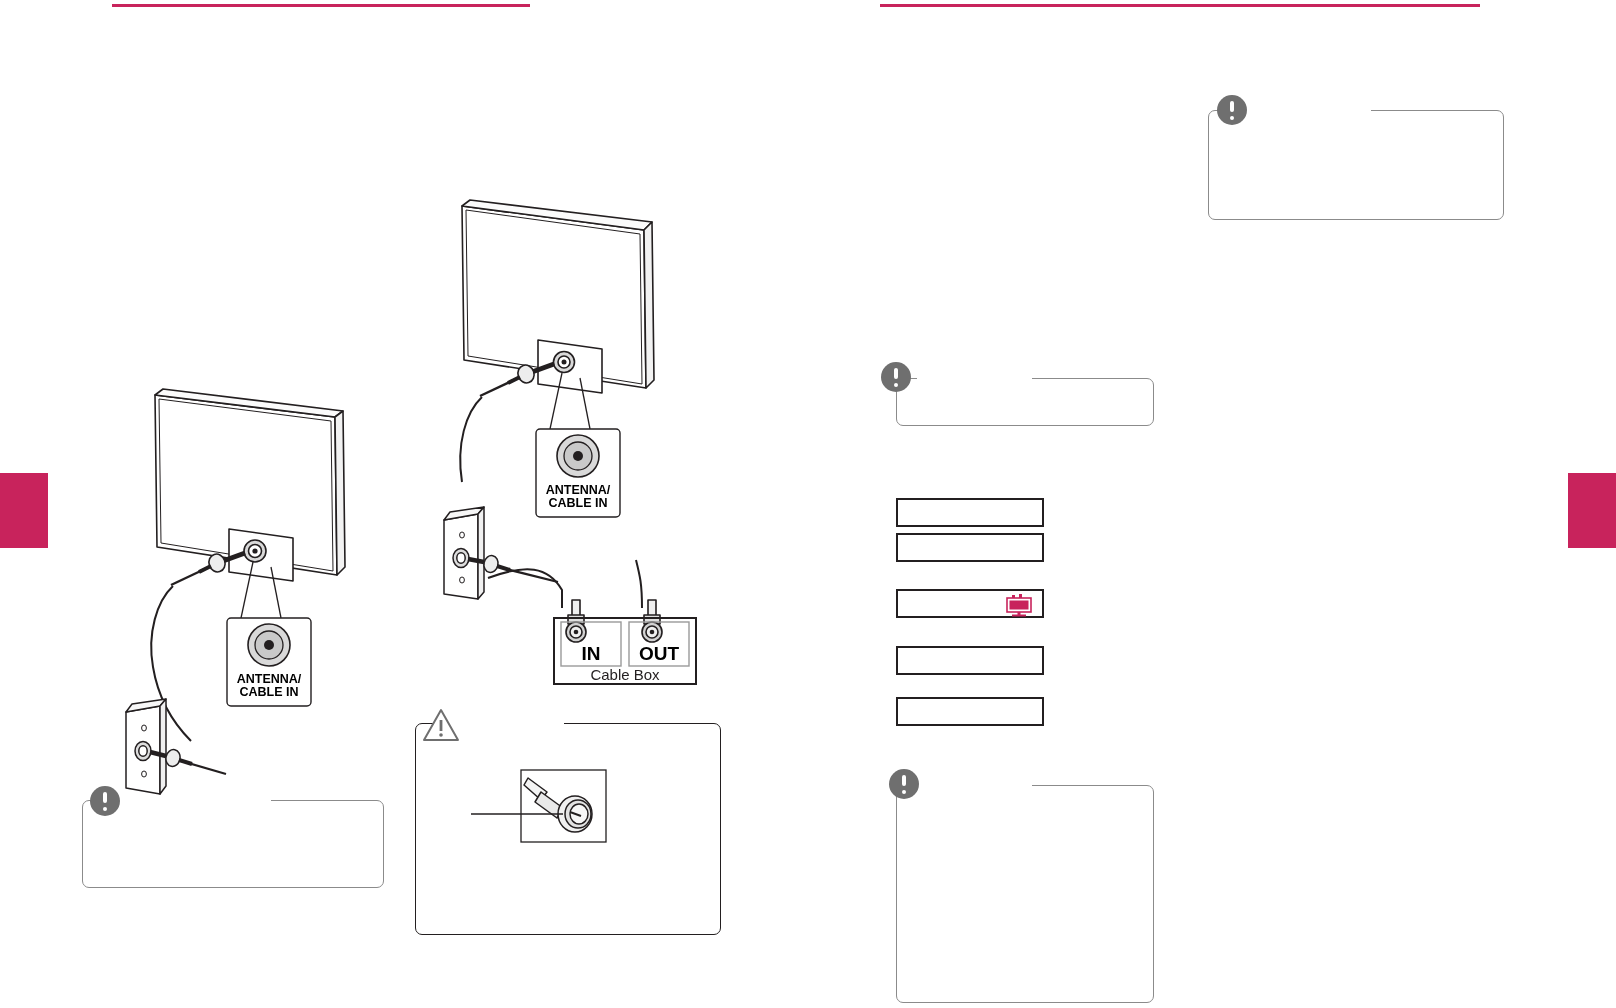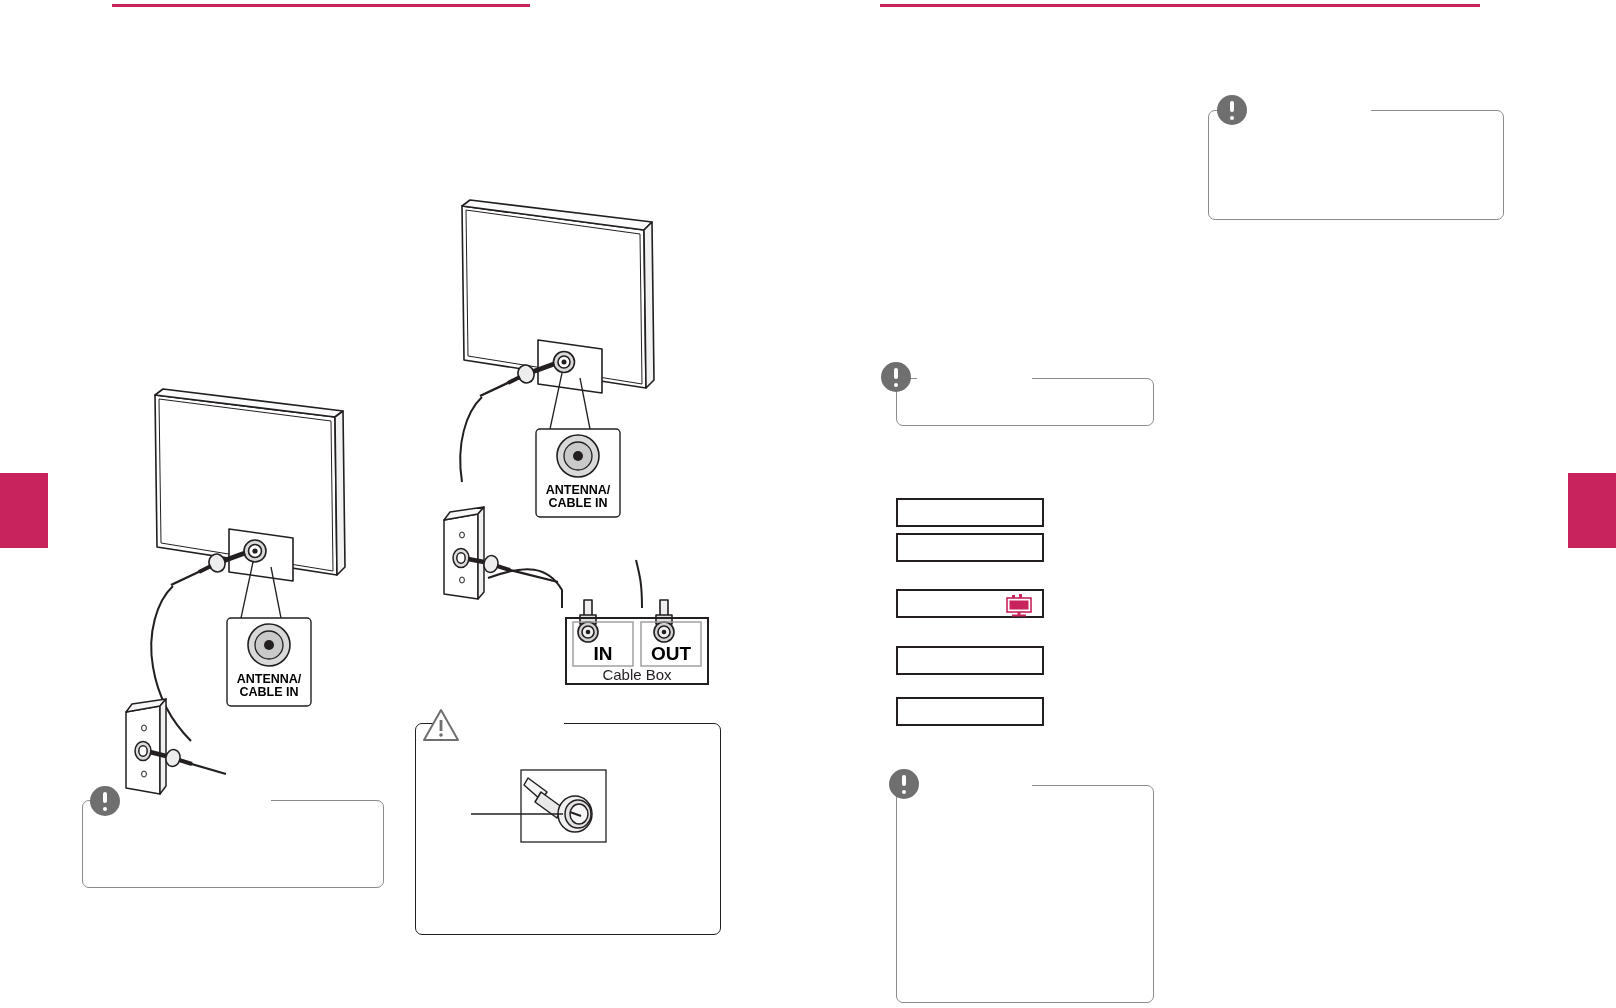--- a/index.html
+++ b/index.html
@@ -176,21 +176,21 @@
 
   <div class="fig" style="left:486px;top:560px;width:200px;height:70px;">
     <svg width="200" height="70" viewBox="0 0 200 70">
       <g fill="none" stroke="#231f20" stroke-width="2" stroke-linejoin="round">
         <path d="M2 18 C 40 4, 62 6, 76 30 L76 48"></path>
         <path d="M150 0 C 154 16, 156 24, 156 48"></path>
       </g>
     </svg>
   </div>
 
-  <div class="fig" style="left:564px;top:600px;width:146px;height:86px;">
+  <div class="fig" style="left:552px;top:600px;width:146px;height:86px;">
     <svg width="146" height="86" viewBox="0 0 146 86">
 
       <g fill="none" stroke="#231f20" stroke-width="1.6" stroke-linejoin="round">
         <rect x="20" y="0" width="8" height="16" fill="#efefef"></rect>
         <rect x="16" y="15" width="16" height="9" fill="#e0e0e0"></rect>
         <circle cx="24" cy="32" r="10" fill="#d2d2d2"></circle>
         <circle cx="24" cy="32" r="6" fill="#efefef"></circle>
         <circle cx="24" cy="32" r="2.3" fill="#231f20" stroke="none"></circle>
         <rect x="96" y="0" width="8" height="16" fill="#efefef"></rect>
         <rect x="92" y="15" width="16" height="9" fill="#e0e0e0"></rect>

